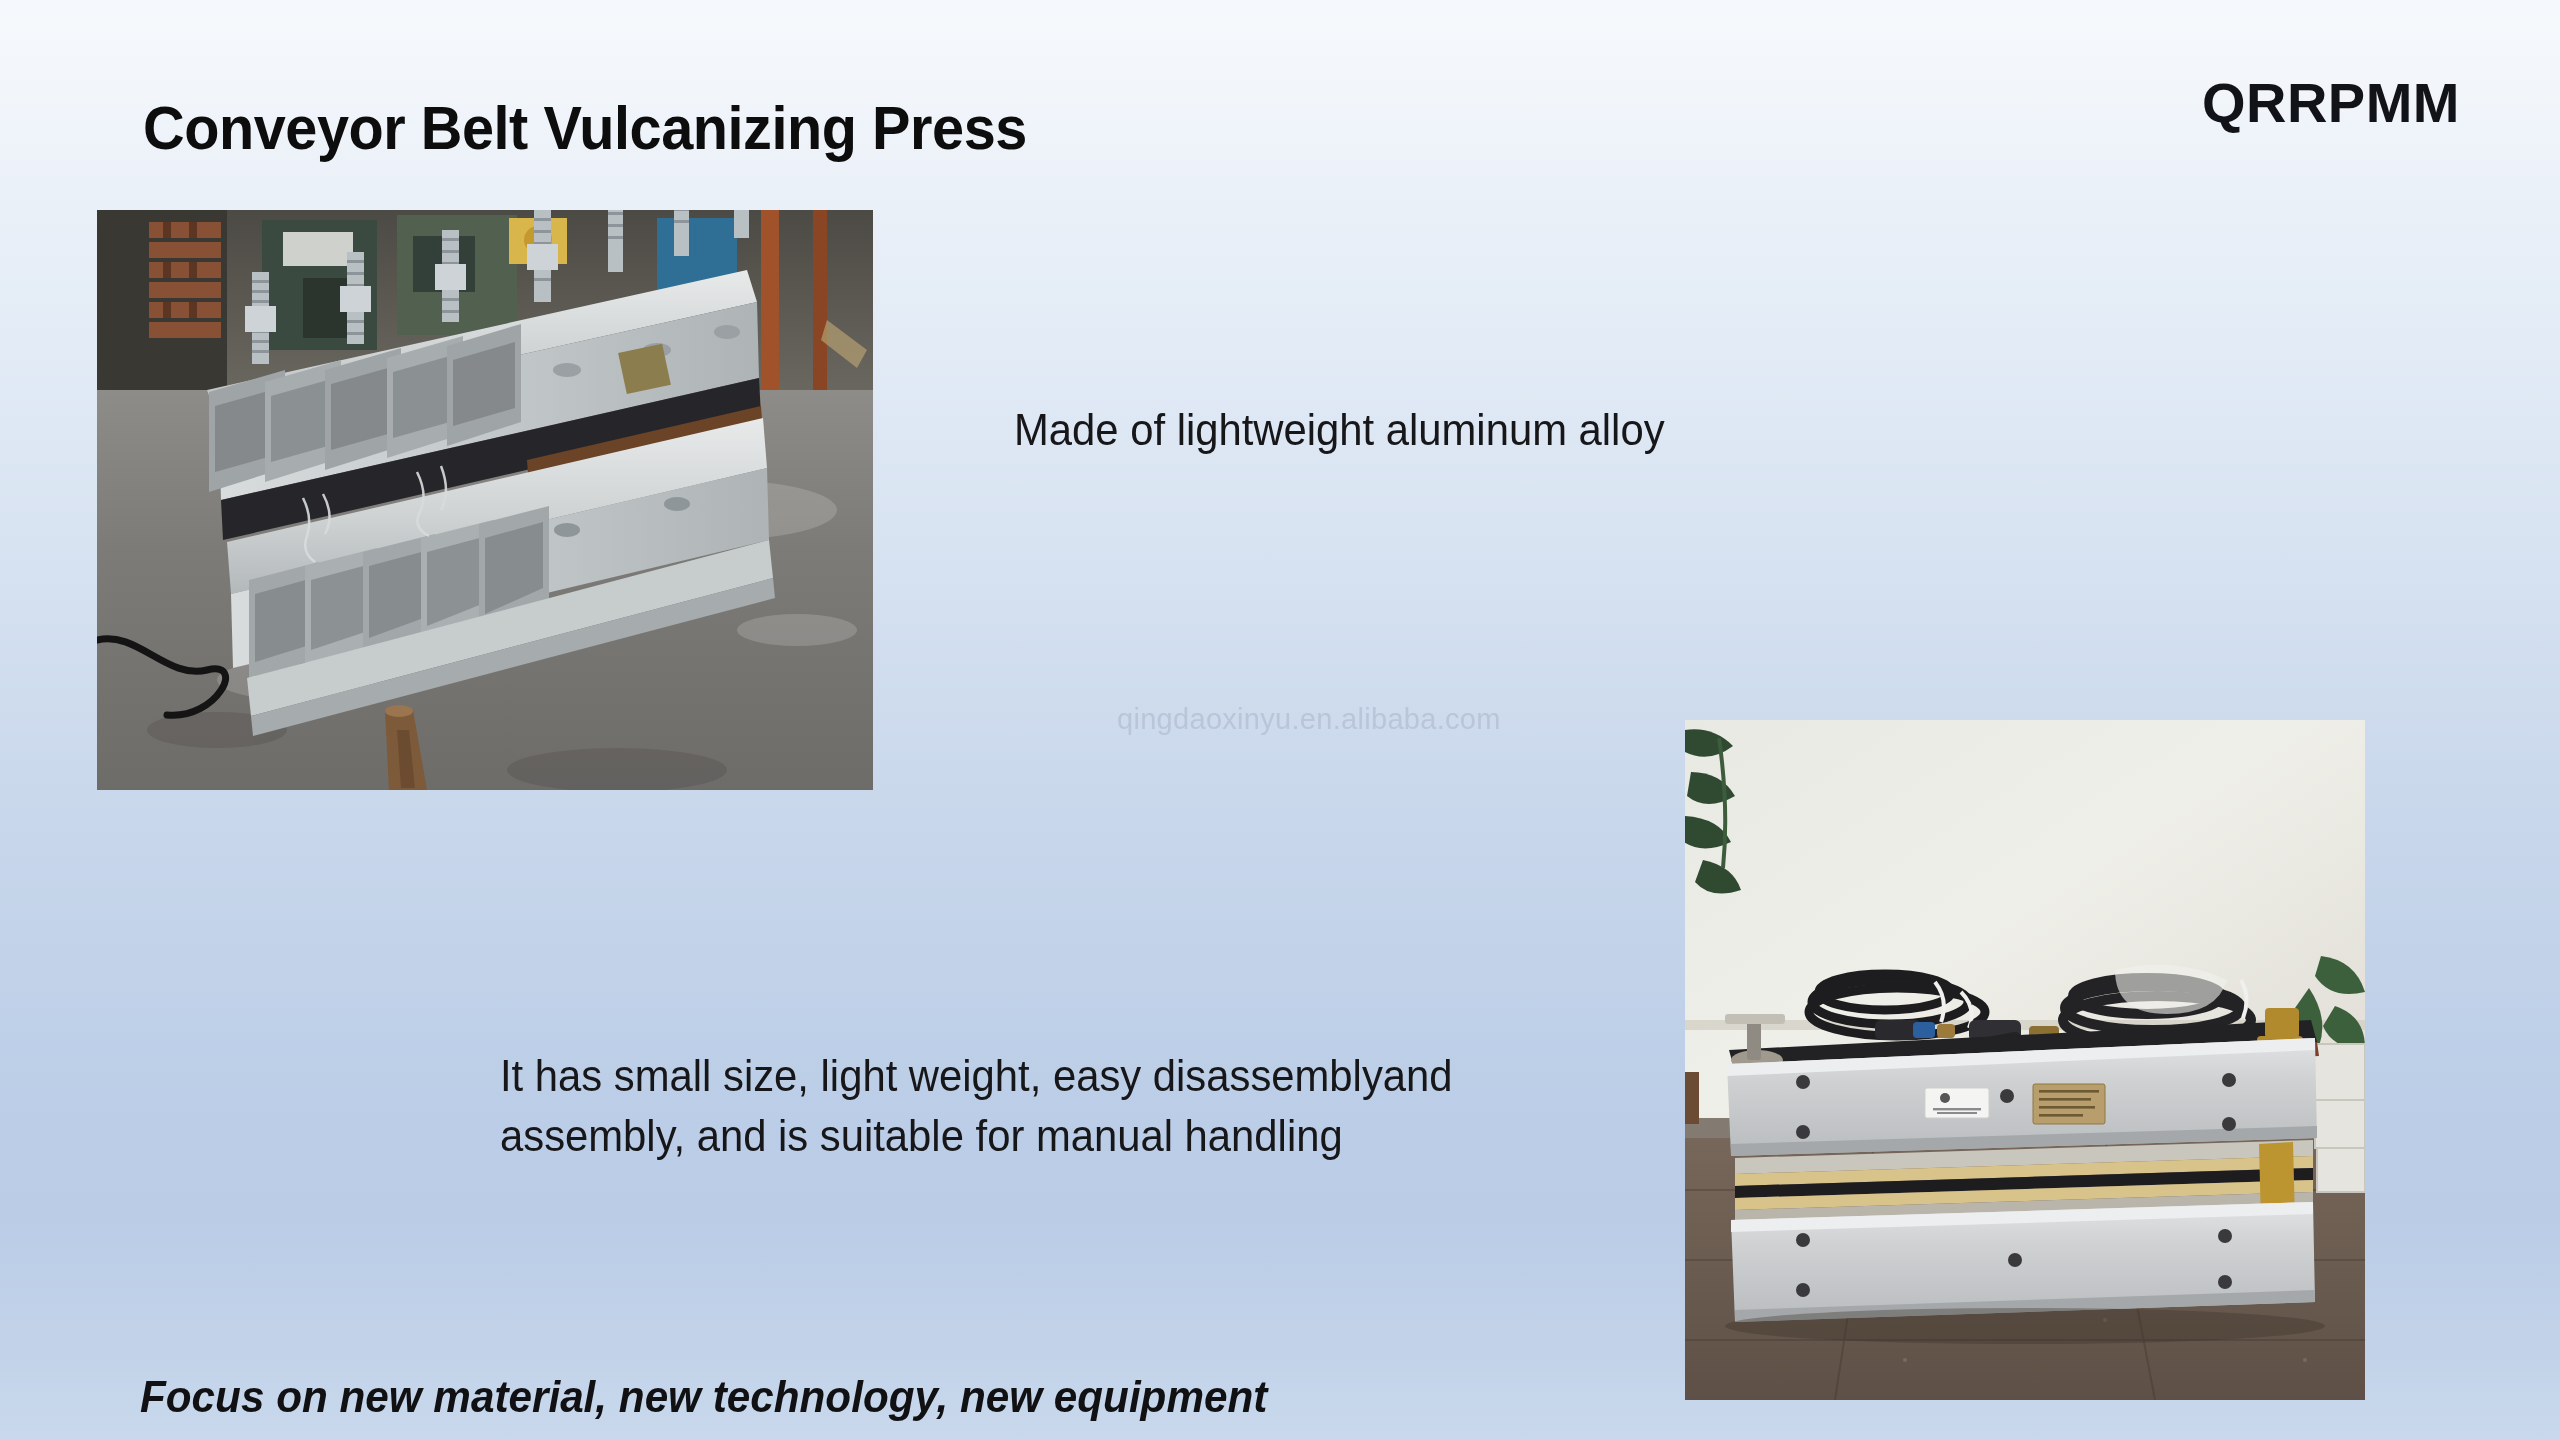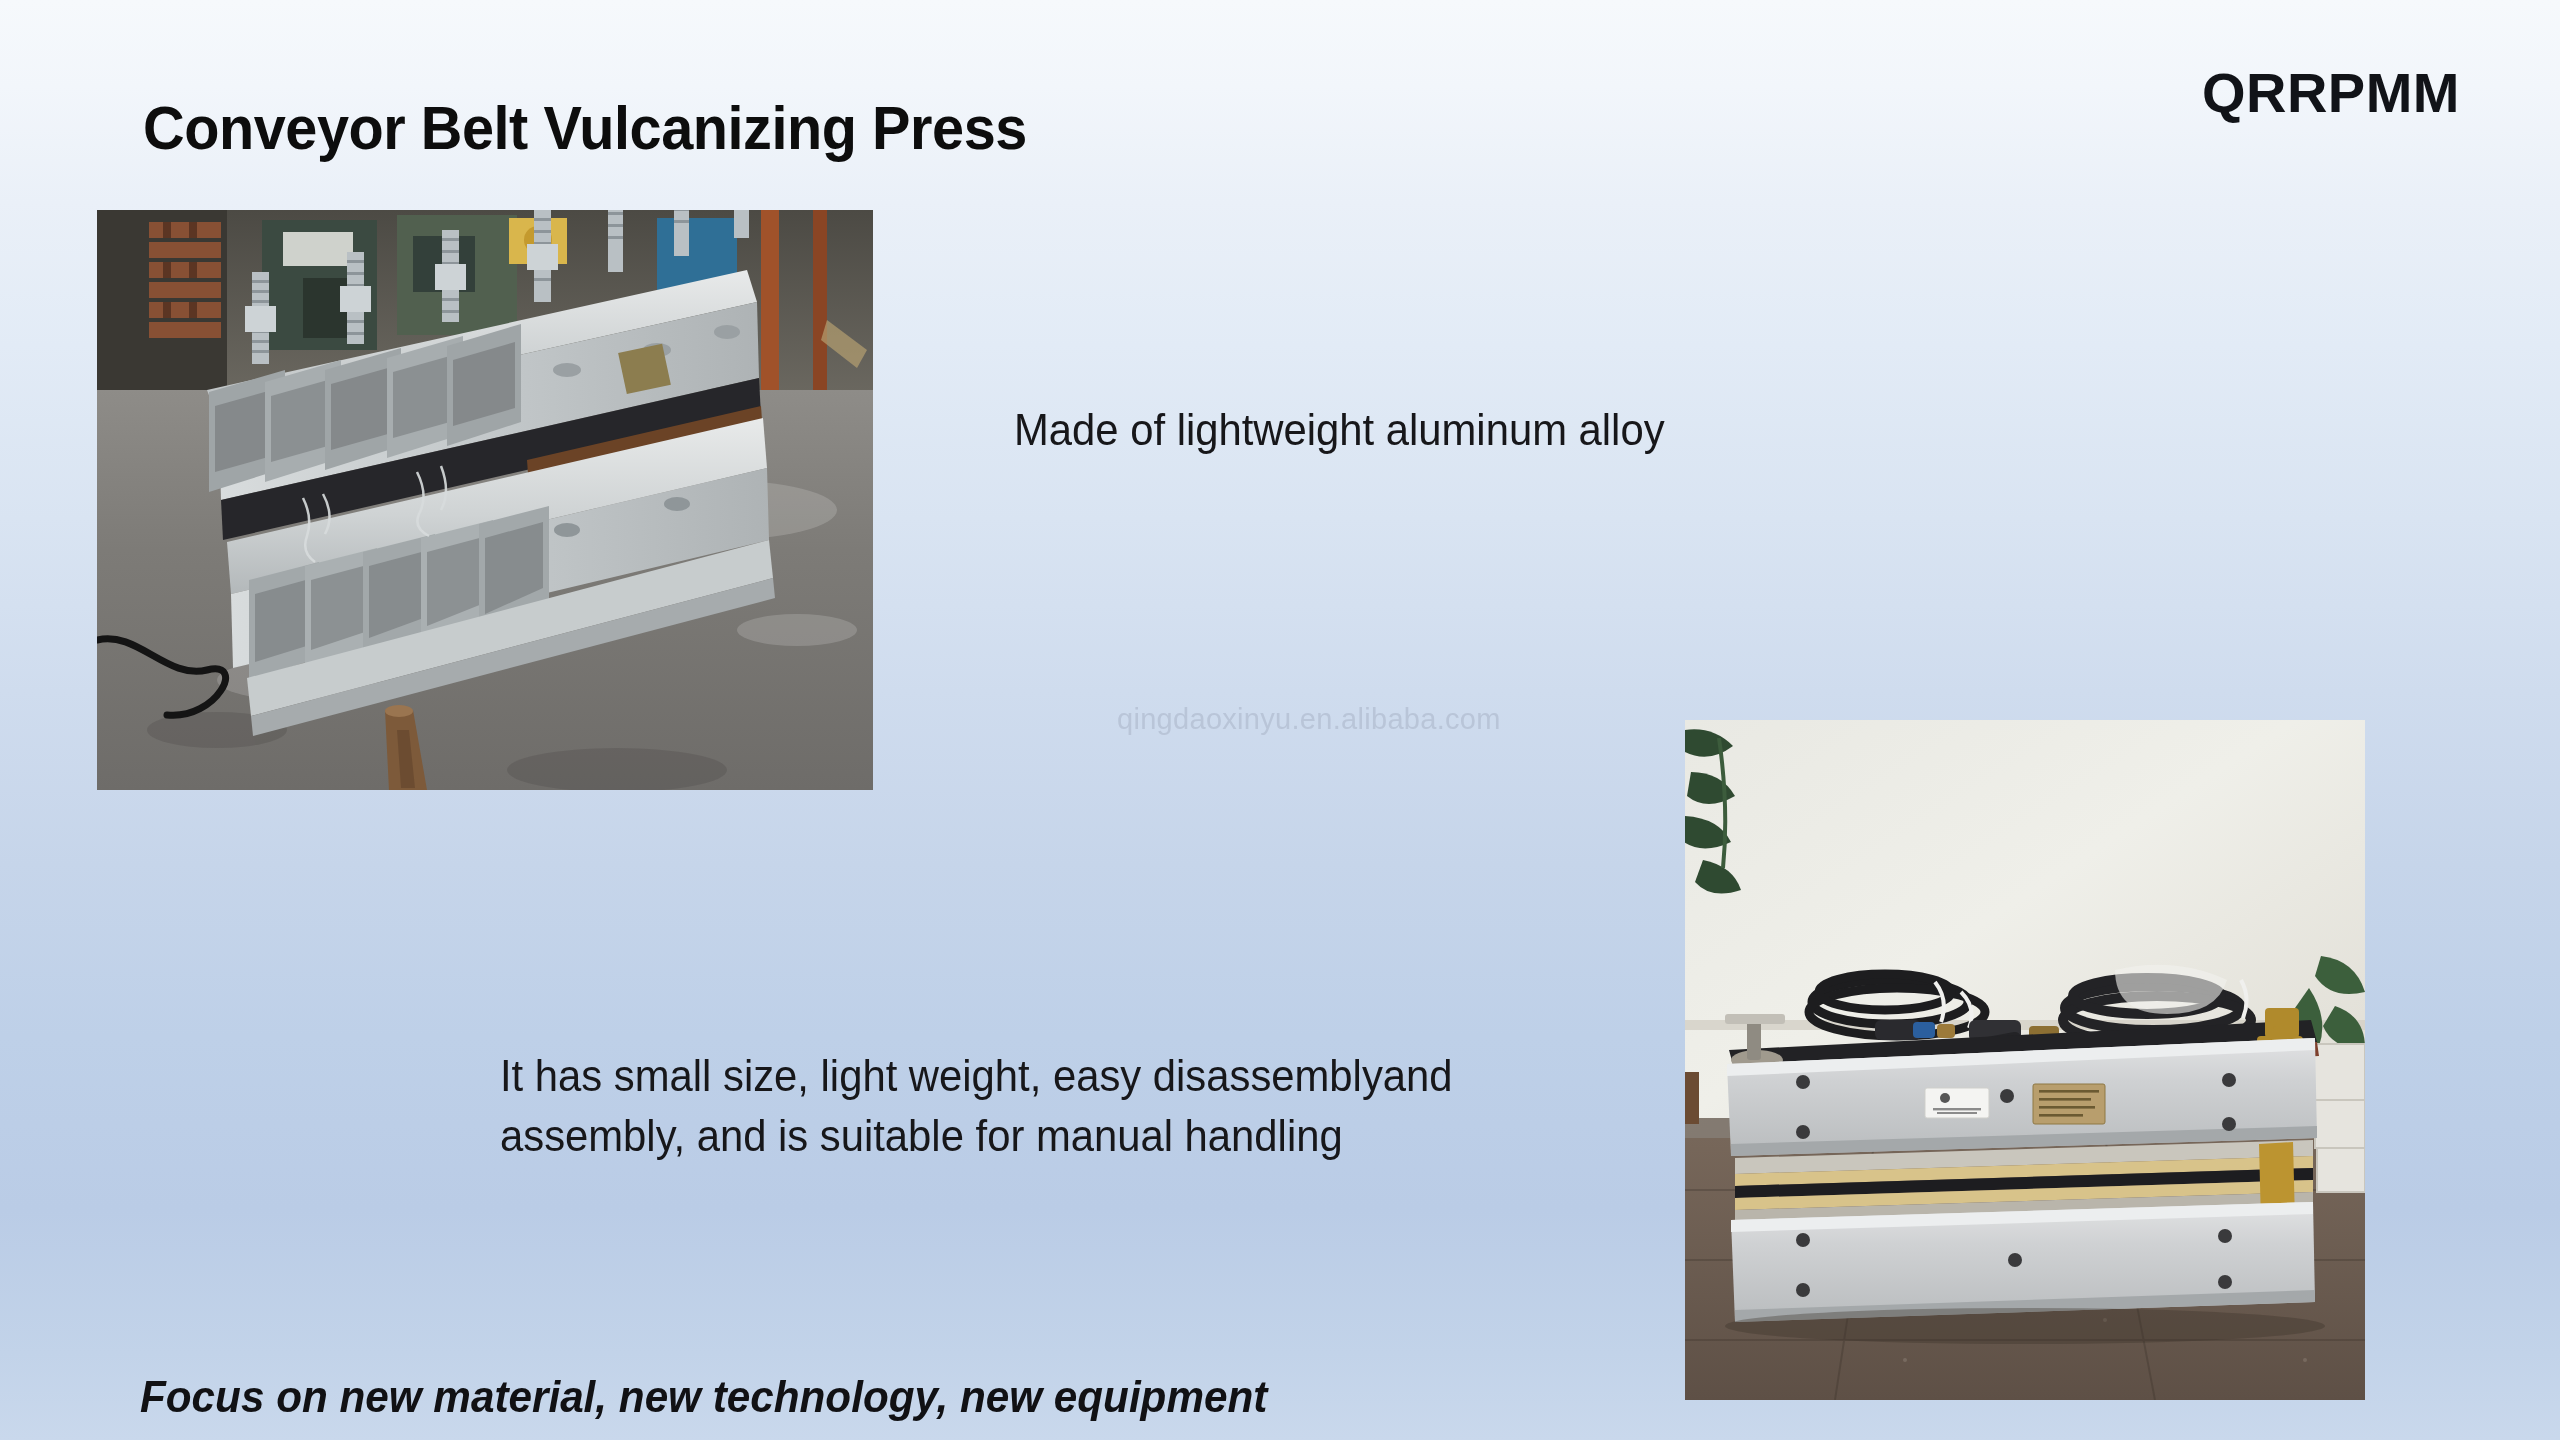--- a/index.html
+++ b/index.html
@@ -40,21 +40,21 @@
     color: #0d0d0d;
     white-space: nowrap;
     transform: scaleX(0.93);
     transform-origin: left center;
   }
 
   
   #brand-logo {
     position: absolute;
     right: 100px;
-    top: 62px;
+    top: 72px;
     font-family: "Liberation Sans", sans-serif;
     font-weight: bold;
     font-size: 56px;
     line-height: 62px;
     letter-spacing: 0.5px;
     color: #111318;
     white-space: nowrap;
   }
 
   

